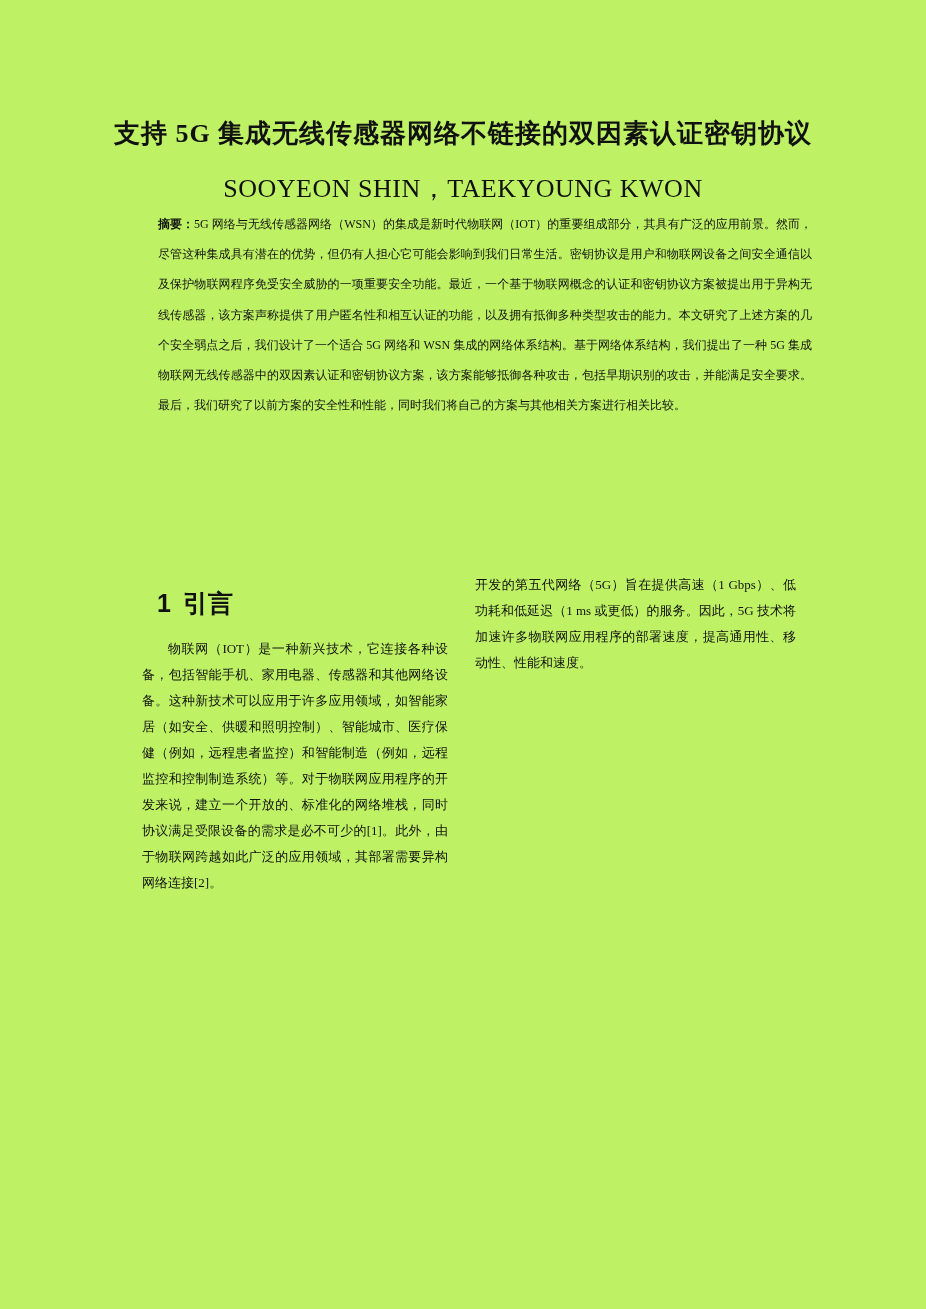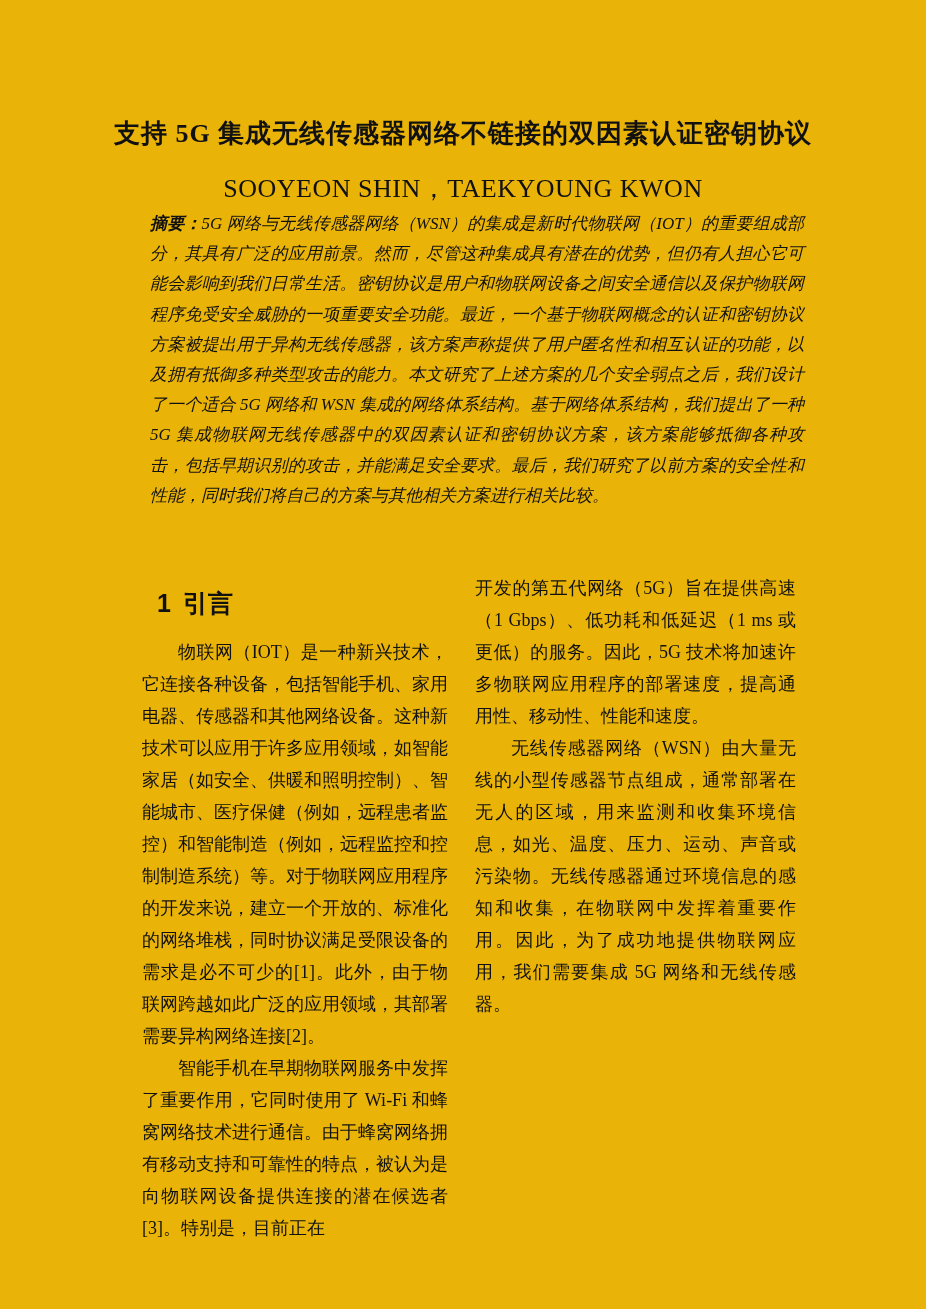--- a/index.html
+++ b/index.html
@@ -1,20 +1,20 @@
 <!DOCTYPE html>
 <html lang="zh"><head>
 <meta charset="utf-8">
 <style>
   html, body { margin: 0; padding: 0; background: #ffffff; }
   #page {
     position: relative;
     width: 926px;
     height: 1309px;
-    background: #eab308;
+    background: #bef264;
     color: #111111;
     font-family: "Liberation Serif", "DejaVu Serif", serif;
     overflow: hidden;
   }
   .title {
     position: absolute;
     top: 116px; left: 0; width: 100%;
     margin: 0;
     text-align: center;
     font-size: 26px;
@@ -24,44 +24,43 @@
   }
   .authors {
     position: absolute;
     top: 171px; left: 0; width: 100%;
     text-align: center;
     font-size: 26px;
     letter-spacing: 0.5px;
   }
   .abstract {
     position: absolute;
-    left: 150px; top: 209px; width: 654px;
-    font-size: 17px;
+    left: 158px; top: 209px; width: 654px;
+    font-size: 12px;
     line-height: 30.2px;
     text-align: justify;
-    font-style: italic;
   }
   .abstract p { margin: 0; }
   .label-hei {
     font-weight: bold;
     font-family: "Liberation Sans", "DejaVu Sans", sans-serif;
   }
   .sec-heading {
     position: absolute;
     left: 142px; top: 572px;
     margin: 15px;
     font-size: 25px;
     font-weight: bold;
     font-family: "Liberation Sans", "DejaVu Sans", sans-serif;
   }
   .sec-heading .sec-num { margin-right: 12px; }
   .col {
     position: absolute;
-    font-size: 18px;
-    line-height: 32px;
+    font-size: 13px;
+    line-height: 26px;
     text-align: justify;
   }
   .col p { margin: 0; }
   .col p.indent { text-indent: 2em; }
   .col-left  { left: 142px; top: 636px; width: 306px; }
   .col-right { left: 475px; top: 572px; width: 321px; }
 </style>
 </head>
 <body>
 
@@ -74,21 +73,19 @@
   <div class="abstract">
     <p><span class="label-hei">摘要：</span><span>5G 网络与无线传感器网络（WSN）的集成是新时代物联网（IOT）的重要组成部分，其具有广泛的应用前景。然而，尽管这种集成具有潜在的优势，但仍有人担心它可能会影响到我们日常生活。密钥协议是用户和物联网设备之间安全通信以及保护物联网程序免受安全威胁的一项重要安全功能。最近，一个基于物联网概念的认证和密钥协议方案被提出用于异构无线传感器，该方案声称提供了用户匿名性和相互认证的功能，以及拥有抵御多种类型攻击的能力。本文研究了上述方案的几个安全弱点之后，我们设计了一个适合 5G 网络和 WSN 集成的网络体系结构。基于网络体系结构，我们提出了一种 5G 集成物联网无线传感器中的双因素认证和密钥协议方案，该方案能够抵御各种攻击，包括早期识别的攻击，并能满足安全要求。最后，我们研究了以前方案的安全性和性能，同时我们将自己的方案与其他相关方案进行相关比较。</span></p>
   </div>
 
   <h2 class="sec-heading">
     <span class="sec-num">1</span><span>引言</span>
   </h2>
 
   <div class="col col-left">
     <p class="indent">物联网（IOT）是一种新兴技术，它连接各种设备，包括智能手机、家用电器、传感器和其他网络设备。这种新技术可以应用于许多应用领域，如智能家居（如安全、供暖和照明控制）、智能城市、医疗保健（例如，远程患者监控）和智能制造（例如，远程监控和控制制造系统）等。对于物联网应用程序的开发来说，建立一个开放的、标准化的网络堆栈，同时协议满足受限设备的需求是必不可少的[1]。此外，由于物联网跨越如此广泛的应用领域，其部署需要异构网络连接[2]。</p>
-    <p class="indent">智能手机在早期物联网服务中发挥了重要作用，它同时使用了 Wi-Fi 和蜂窝网络技术进行通信。由于蜂窝网络拥有移动支持和可靠性的特点，被认为是向物联网设备提供连接的潜在候选者[3]。特别是，目前正在</p>
   </div>
 
   <div class="col col-right">
     <p>开发的第五代网络（5G）旨在提供高速（1 Gbps）、低功耗和低延迟（1 ms 或更低）的服务。因此，5G 技术将加速许多物联网应用程序的部署速度，提高通用性、移动性、性能和速度。</p>
-    <p class="indent">无线传感器网络（WSN）由大量无线的小型传感器节点组成，通常部署在无人的区域，用来监测和收集环境信息，如光、温度、压力、运动、声音或污染物。无线传感器通过环境信息的感知和收集，在物联网中发挥着重要作用。因此，为了成功地提供物联网应用，我们需要集成 5G 网络和无线传感器。</p>
   </div>
 
 </div>
 
 </body></html>

